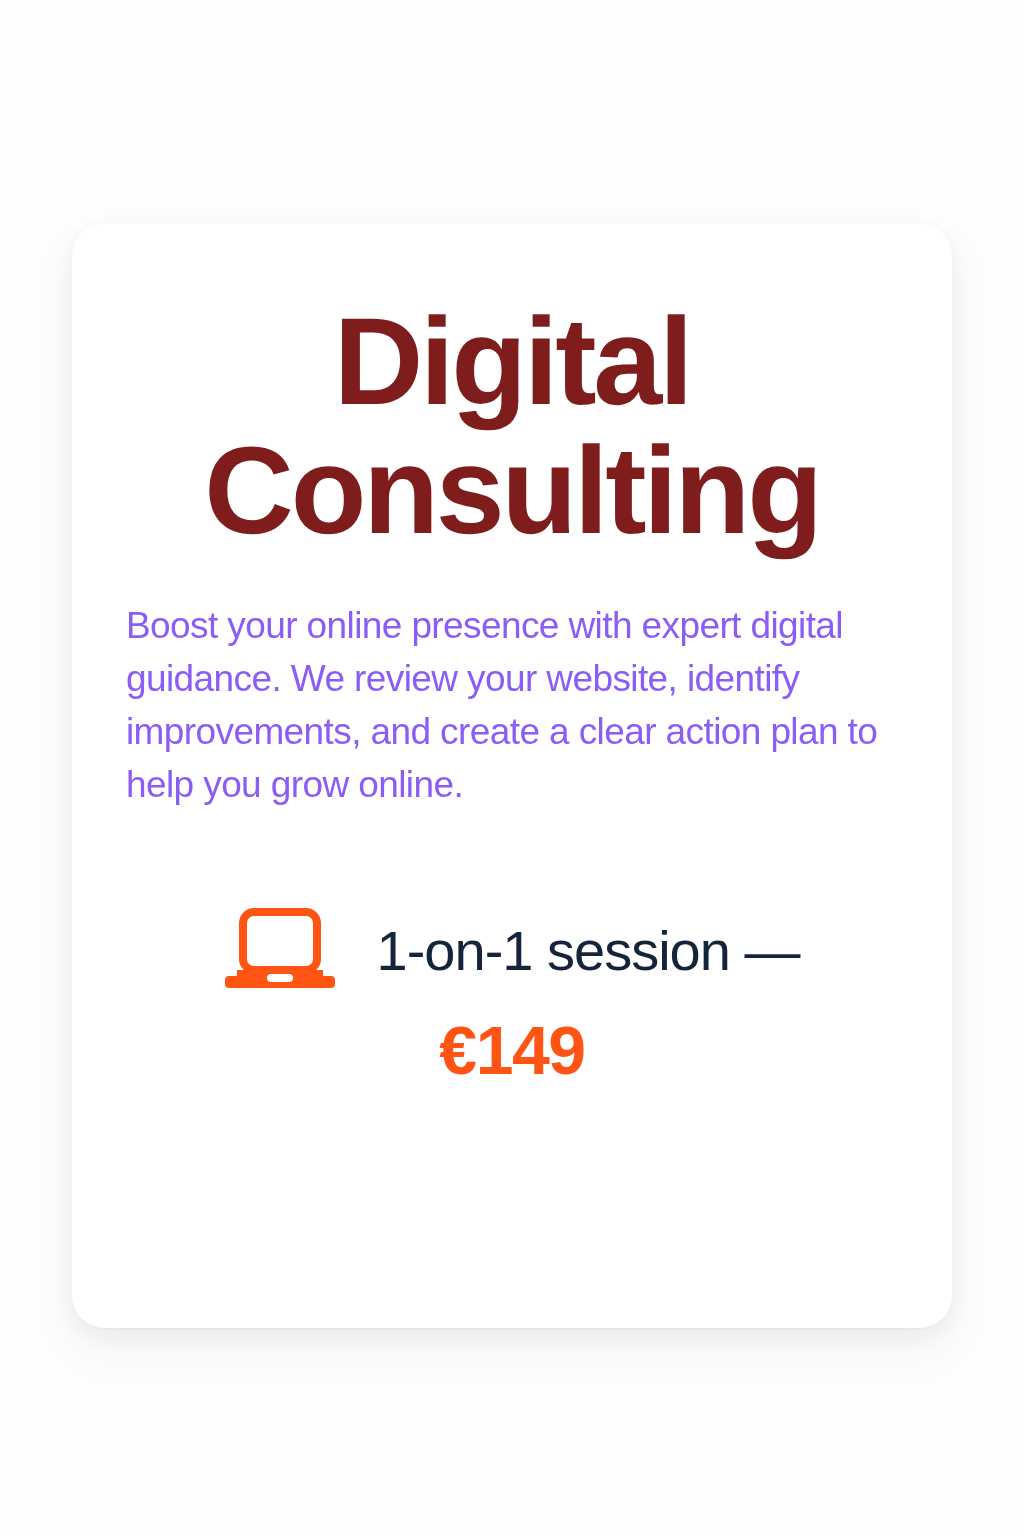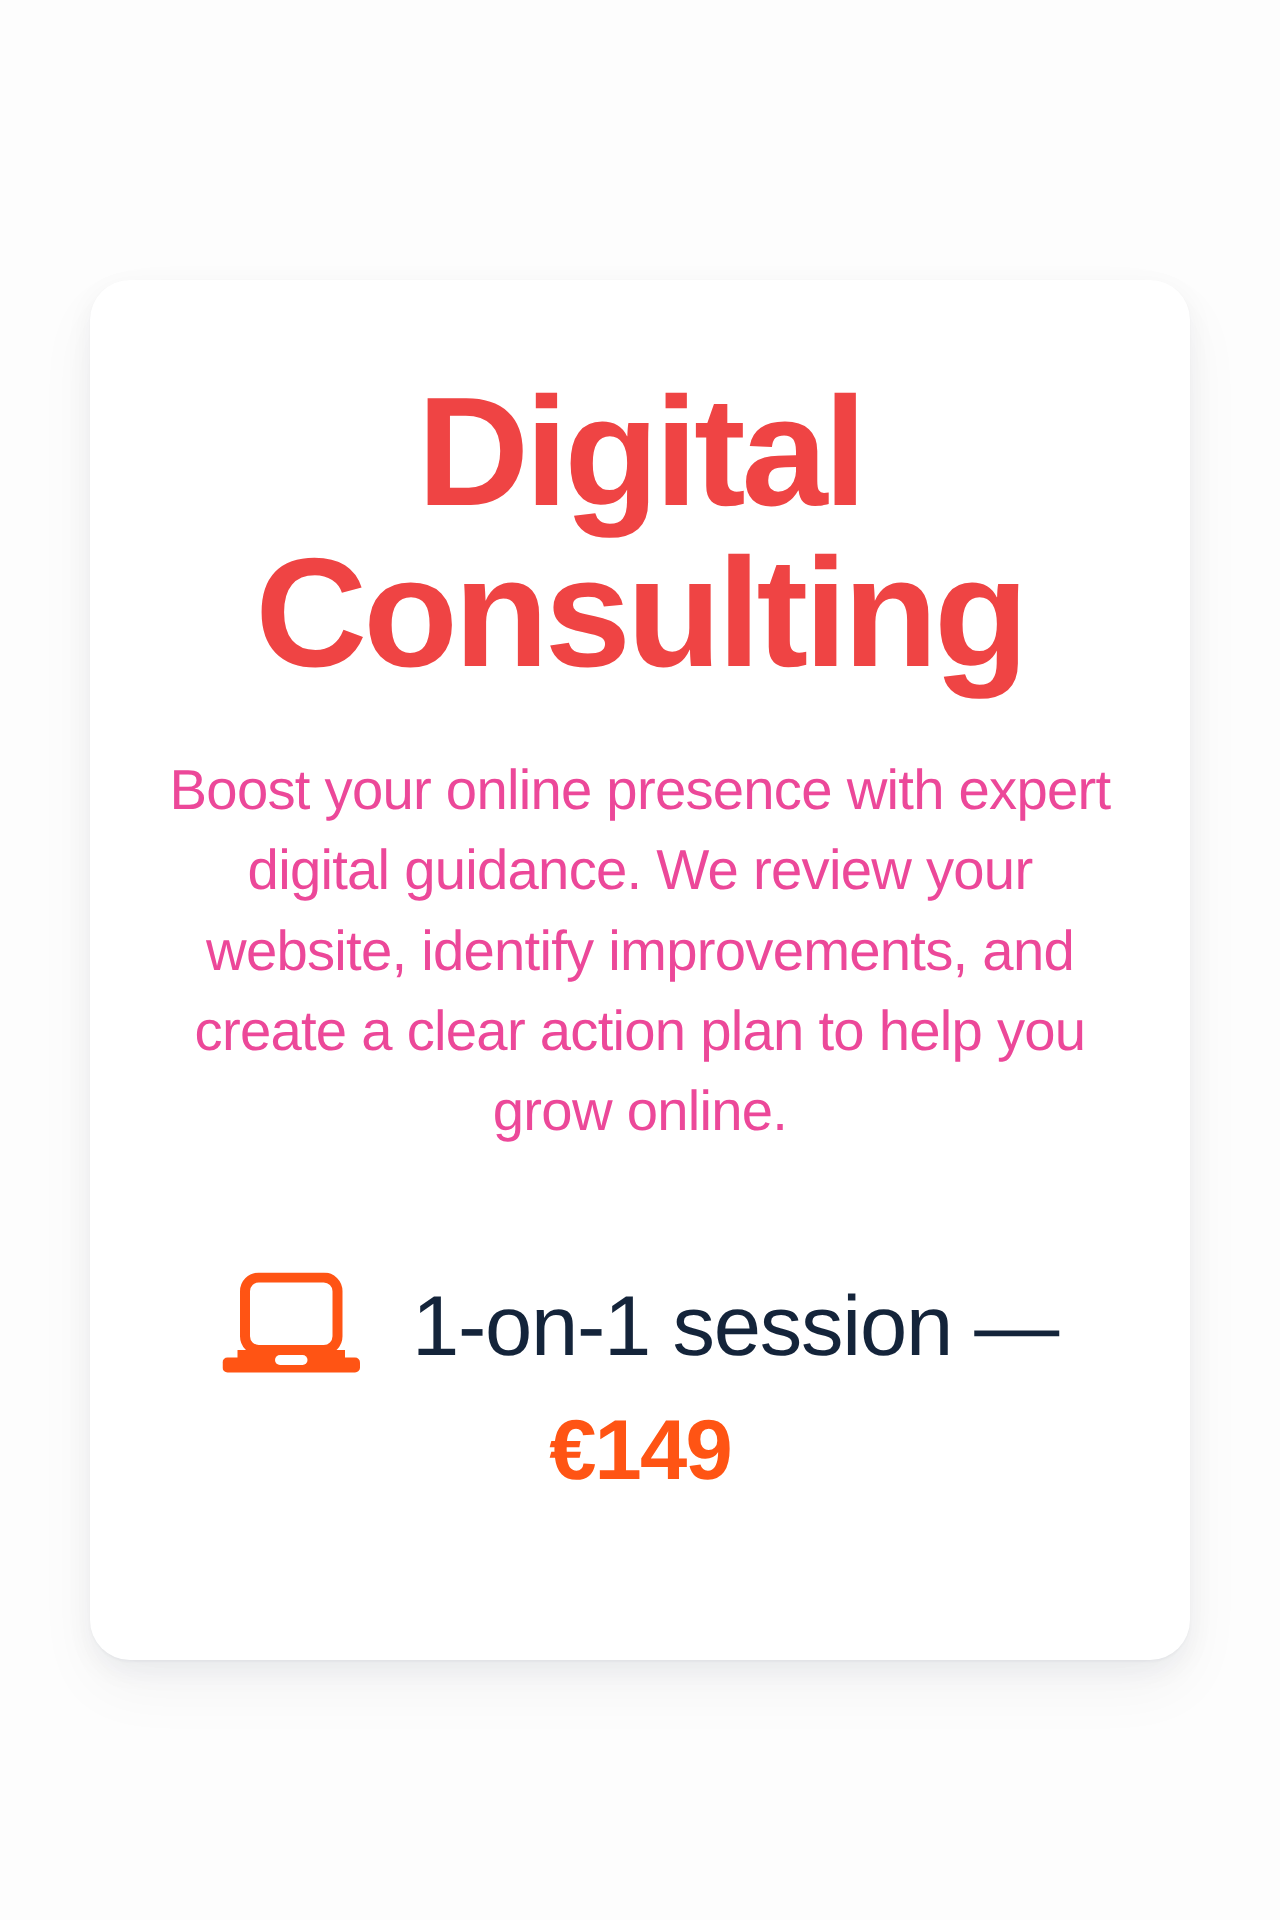--- a/index.html
+++ b/index.html
@@ -40,40 +40,40 @@
     display:flex;
     flex-direction:column;
     align-items:center;
     padding:74px 52px 60px 52px;
   }
 
   
   .card-title {
     width:100%;
     text-align:center;
-    color:#ef4444;
+    color:#7f1d1d;
     font-family:"Liberation Sans", sans-serif;
     font-weight:700;
     font-size:124px;
     line-height:1.04;
     letter-spacing:-3.2px;
     word-spacing:-2px;
     white-space:pre-line;
     text-rendering:geometricPrecision;
   }
 
   
   .card-desc {
     width:772px;
     margin-top:44px;
-    text-align:center;
-    color:#ec4899;
+    text-align:left;
+    color:#8b5cf6;
     font-family:"Liberation Sans", sans-serif;
     font-weight:400;
-    font-size:45px;
+    font-size:37px;
     line-height:1.43;
     letter-spacing:-0.6px;
   }
 
   
   .price-block {
     margin-top:96px;
     width:100%;
     display:flex;
     flex-direction:column;
@@ -91,21 +91,21 @@
     flex:0 0 auto;
     width:110px;
     height:86px;
     display:block;
   }
 
   .price-label {
     color:#14243a;
     font-family:"Liberation Sans", sans-serif;
     font-weight:400;
-    font-size:68px;
+    font-size:56px;
     line-height:1;
     letter-spacing:-1px;
     white-space:nowrap;
     text-align:center;
   }
 
   .price-amount {
     margin-top:22px;
     color:#ff5414;
     font-family:"Liberation Sans", sans-serif;

